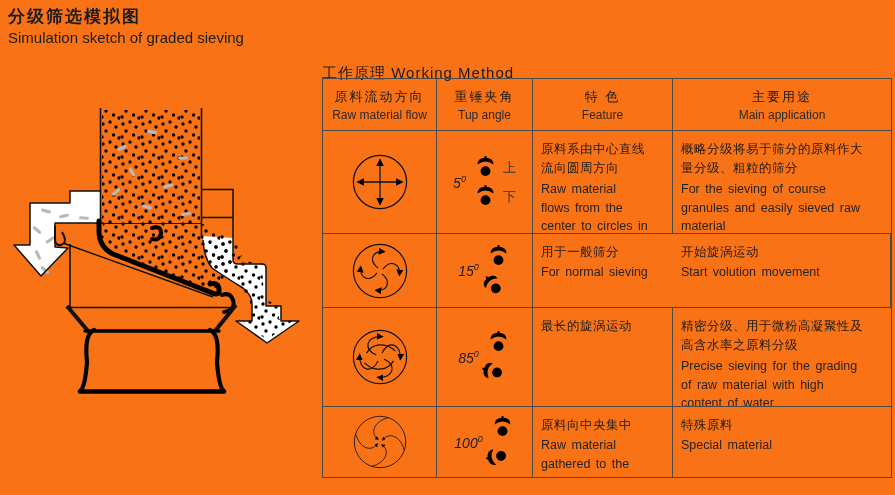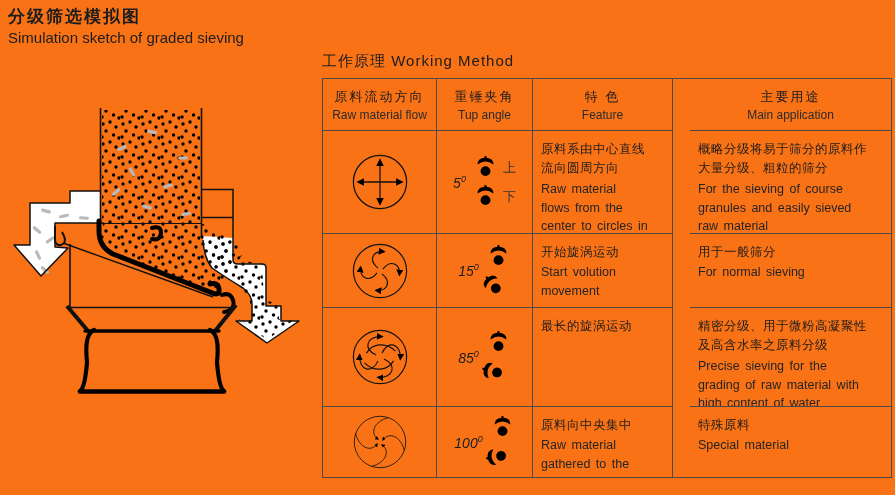--- a/index.html
+++ b/index.html
@@ -2,29 +2,29 @@
 <html><head>
 <meta charset="utf-8">
 <style>
   html,body{margin:0;padding:0;background:#888;}
   #page{position:relative;width:895px;height:495px;background:#f97316;overflow:hidden;
         font-family:"Liberation Sans",sans-serif;color:#1c1c1c;}
   
   #title-block{position:absolute;left:8px;top:6px;}
   #title-zh{font-size:17px;font-weight:700;letter-spacing:2px;line-height:1.25;}
   #title-en{font-size:15px;font-weight:400;margin-top:2px;}
-  #wm-heading{position:absolute;left:322px;top:52px;font-size:15px;letter-spacing:1px;}
+  #wm-heading{position:absolute;left:322px;top:64px;font-size:15px;letter-spacing:1px;}
   
   #wm-table{position:absolute;left:322px;top:78px;width:570px;height:400px;
             border:1px solid #4a4a4a;display:grid;box-sizing:border-box;
             grid-template-columns:114px 96px 140px 218px;
             grid-template-rows:52px 103px 74px 99px 70px;}
   .c{border-right:1px solid #4a4a4a;border-bottom:1px solid #4a4a4a;box-sizing:border-box;
      overflow:hidden;}
-  .c.last{border-right:none;margin-left:17px;} .c.bot{border-bottom:none;}
+  .c.last{border-right:none;} .c.bot{border-bottom:none;}
   .hd{display:flex;flex-direction:column;align-items:center;justify-content:center;gap:2px;}
   .hd .zh{font-size:13px;letter-spacing:2px;}
   .hd .en{font-size:12px;color:#2a2a2a;}
   .icon-cell{display:flex;align-items:center;justify-content:center;}
   .txt{padding:9px 23px 0 8px;}
   .txt .zh{font-size:12.5px;line-height:1.55;letter-spacing:0.5px;}
   .txt .en{font-size:12.5px;line-height:1.5;color:#242424;word-spacing:2px;margin-top:1px;}
   .tup-cell{display:flex;align-items:center;justify-content:center;gap:7px;height:100%;}
   .angle{font-size:14px;color:#1c1c1c;font-style:italic;}
   .angle sup{font-size:9px;}
@@ -201,27 +201,27 @@
       <span class="angle"><span>15</span><sup>0</sup></span>
       <div class="tup-col">
         <svg width="25" height="25" viewBox="-13 -13 26 26">
             <use href="#tup-shape"></use>
           </svg>
         <svg class="shift" width="25" height="25" viewBox="-13 -13 26 26">
             <use href="#tup-shape" transform="rotate(-40)"></use>
           </svg>
       </div>
     </div>
+    <div class="c txt last">
+      <div class="zh">用于一般筛分</div>
+      <div class="en">For normal sieving</div>
+    </div>
     <div class="c txt">
       <div class="zh">开始旋涡运动</div>
       <div class="en">Start volution movement</div>
-    </div>
-    <div class="c txt last">
-      <div class="zh">用于一般筛分</div>
-      <div class="en">For normal sieving</div>
     </div>
 
     <div class="c icon-cell">
       <svg width="60" height="60" viewBox="-31 -31 62 62" fill="none" stroke="#111">
         <circle r="27.5" stroke-width="1.2"></circle>
         <g stroke-width="1.2">
           <path d="M -4 -2 C -18 -8 -14 -22 2 -21" marker-end="url(#ah)"></path>
           <path d="M -4 -2 C -18 -8 -14 -22 2 -21" transform="rotate(90)" marker-end="url(#ah)"></path>
           <path d="M -4 -2 C -18 -8 -14 -22 2 -21" transform="rotate(180)" marker-end="url(#ah)"></path>
           <path d="M -4 -2 C -18 -8 -14 -22 2 -21" transform="rotate(270)" marker-end="url(#ah)"></path>

